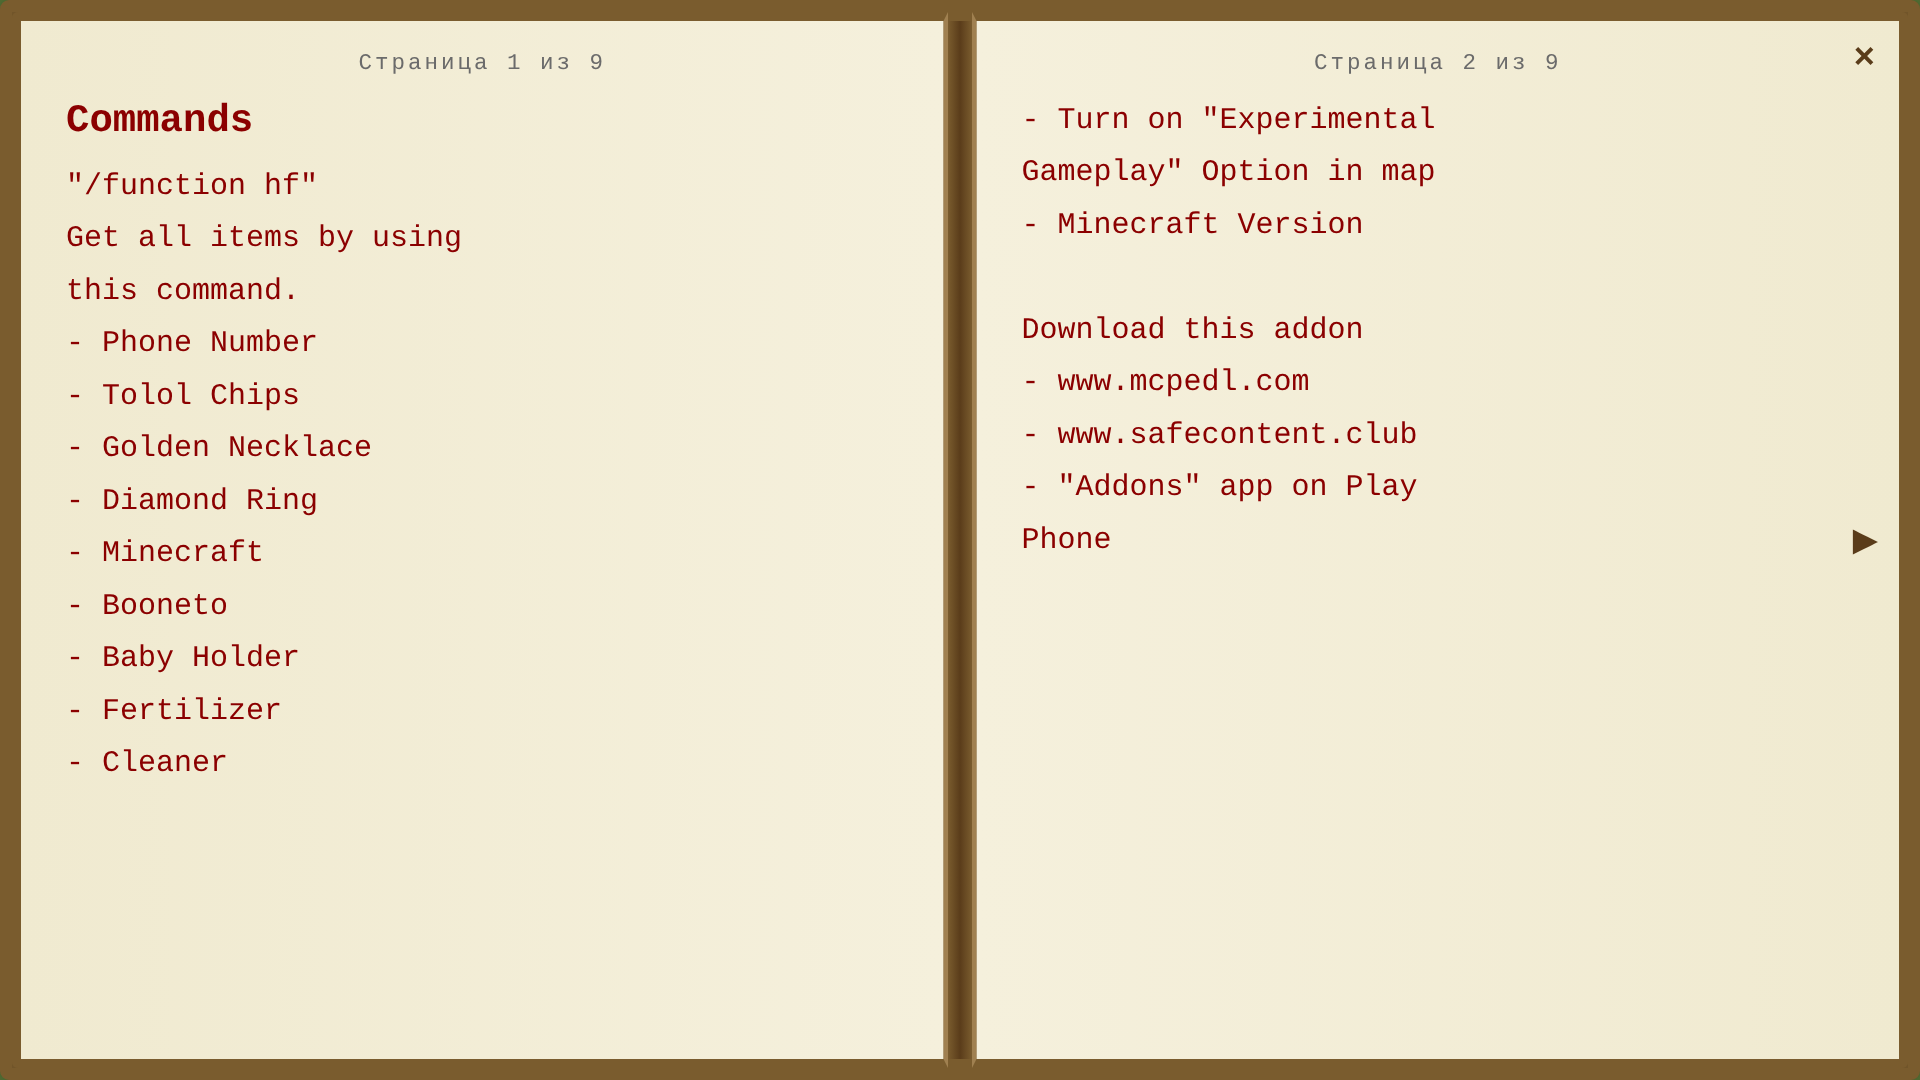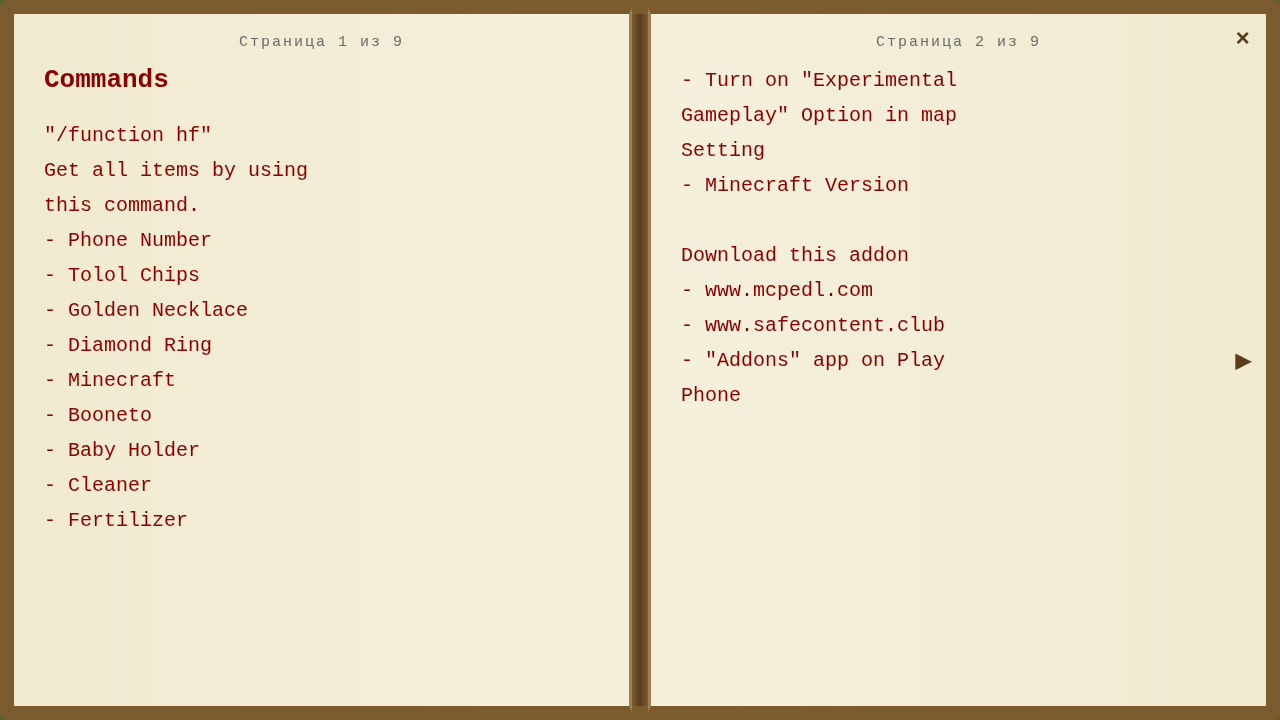--- a/index.html
+++ b/index.html
@@ -59,21 +59,21 @@
       font-family: 'Courier New', Courier, monospace;
       font-size: 20px;
       line-height: 1.55;
       flex: 1;
     }
 
     .page-title {
       font-size: 26px;
       font-weight: bold;
       color: #8b0000;
-      margin-bottom: 25px;
+      margin-bottom: 14px;
       font-family: 'Courier New', Courier, monospace;
     }
 
     .page-content p {
       margin-bottom: 4px;
     }
 
     .close-button {
       position: absolute;
       top: 12px;
@@ -122,35 +122,34 @@
     <p>"/function hf"</p>
         <p>Get all items by using</p>
         <p>this command.</p>
         <p>- Phone Number</p>
         <p>- Tolol Chips</p>
         <p>- Golden Necklace</p>
         <p>- Diamond Ring</p>
         <p>- Minecraft</p>
         <p>- Booneto</p>
         <p>- Baby Holder</p>
+        <p>- Fertilizer</p>
         <p>- Cleaner</p>
-        <p>- Fertilizer</p>
       </div>
   </div>
 
   <div class="spine"></div>
 
   <div class="page page-right">
     <div class="page-number">Страница  2  из  9</div>
     <div class="close-button">×</div>
     <div class="page-content">
 
     <p>- Turn on "Experimental</p>
         <p>Gameplay" Option in map</p>
-        <p>Setting</p>
         <p>- Minecraft Version</p>
         <p>&nbsp;</p>
         <p>Download this addon</p>
         <p>- www.mcpedl.com</p>
         <p>- www.safecontent.club</p>
         <p>- "Addons" app on Play</p>
         <p>Phone</p>
       </div>
     <div class="next-arrow">▶</div>
   </div>

